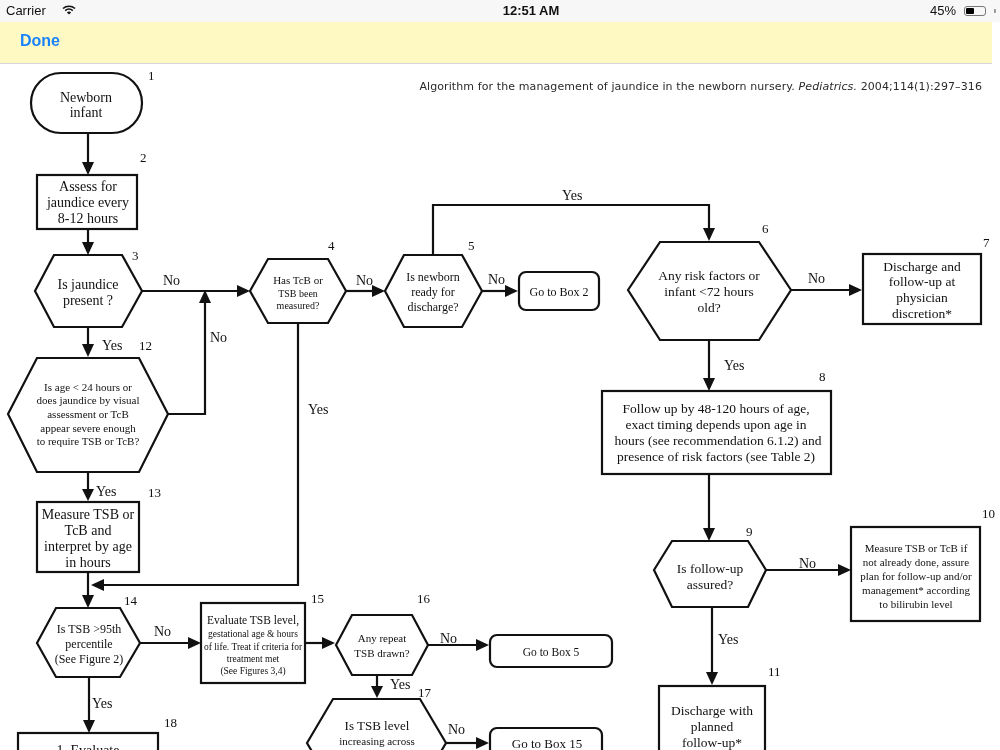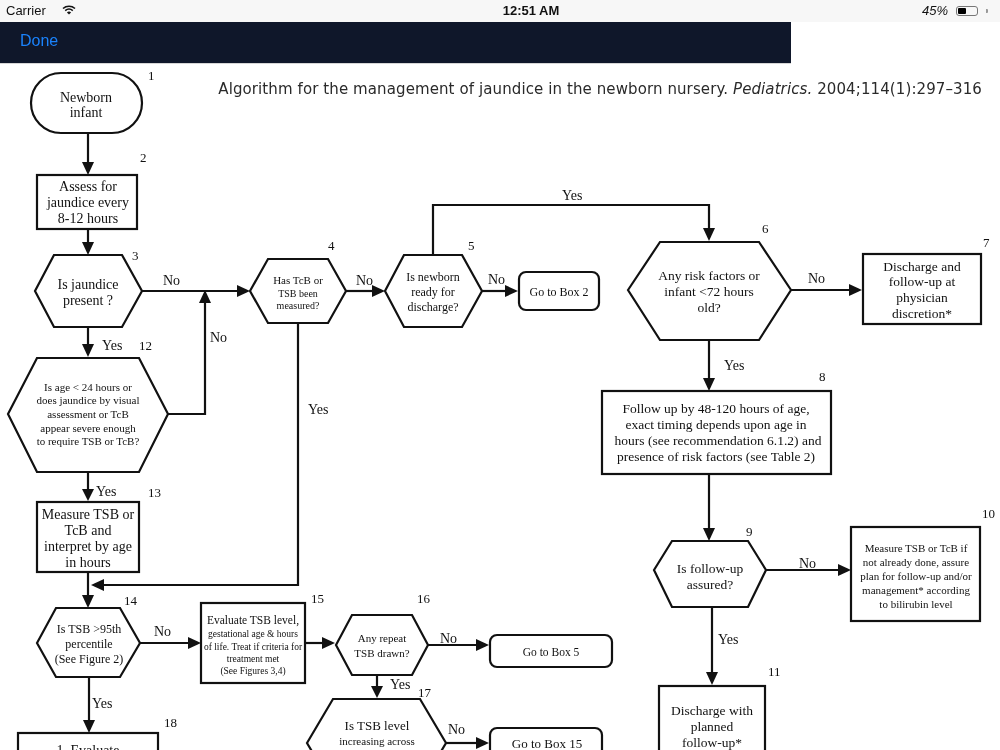--- a/index.html
+++ b/index.html
@@ -1,27 +1,27 @@
 <!DOCTYPE html>
 <html><head>
 <meta charset="utf-8">
 <style>
   html, body { margin: 0; padding: 0; }
   body { width: 1000px; height: 750px; overflow: hidden; background: #ffffff; position: relative; font-family: "Liberation Sans", sans-serif; }
   .statusbar { position: absolute; left: 0; top: 0; width: 1000px; height: 22px; background: #f7f7f7; font-size: 13px; color: #111; }
   .statusbar .carrier { position: absolute; left: 6px; top: 3px; display: flex; align-items: center; gap: 16px; }
   .statusbar .time { position: absolute; left: 0; width: 1000px; text-align: center; top: 3px; font-weight: bold; font-size: 13px; pointer-events: none; padding-left: 31px; }
-  .statusbar .battery { position: absolute; right: 12px; top: 3px; display: flex; align-items: center; gap: 8px; font-style: italic; }
+  .statusbar .battery { position: absolute; right: 4px; top: 3px; display: flex; align-items: center; gap: 8px; }
   .batt-body { width: 22px; height: 10px; border: 1px solid #777; border-radius: 3px; position: relative; box-sizing: border-box; }
   .batt-fill { position: absolute; left: 1px; top: 1px; bottom: 1px; background: #000; border-radius: 1px; }
   .batt-tip { width: 2px; height: 4px; background: #999; border-radius: 0 1px 1px 0; }
-  .navbar { position: absolute; left: 0; top: 22px; width: 791px; height: 41px; background: #0f172a; border-bottom: 1px solid #d6d6d6; }
+  .navbar { position: absolute; left: 0; top: 22px; width: 992px; height: 41px; background: #fef9c3; border-bottom: 1px solid #d6d6d6; font-weight: bold; }
   .done-btn { position: absolute; left: 20px; top: 10px; font-size: 16px; color: #1a82fb; cursor: pointer; }
   .content { position: absolute; left: 0; top: 64px; width: 1000px; height: 686px; overflow: hidden; background: #fff; }
-  .citation { position: absolute; right: 18px; top: 16px; font-family: "DejaVu Sans", sans-serif; font-size: 15px; color: #2a2a2a; letter-spacing: 0.1px; }
+  .citation { position: absolute; right: 18px; top: 16px; font-family: "DejaVu Sans", sans-serif; font-size: 11px; color: #2a2a2a; letter-spacing: 0.1px; }
   .citation i { font-style: italic; }
   svg.flow { position: absolute; left: 0; top: -64px; }
   svg.flow text { font-family: "Liberation Serif", serif; fill: #111; }
   .shape { fill: #fff; stroke: #111; stroke-width: 2.2; }
   .line { stroke: #111; stroke-width: 2.2; fill: none; }
   .arrow { fill: #111; }
 </style>
 </head>
 <body>
 

